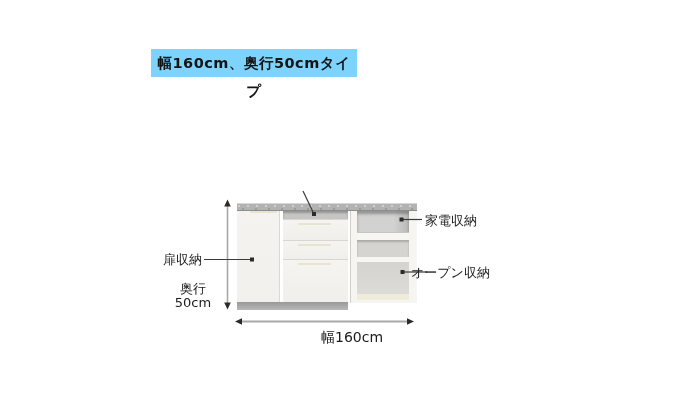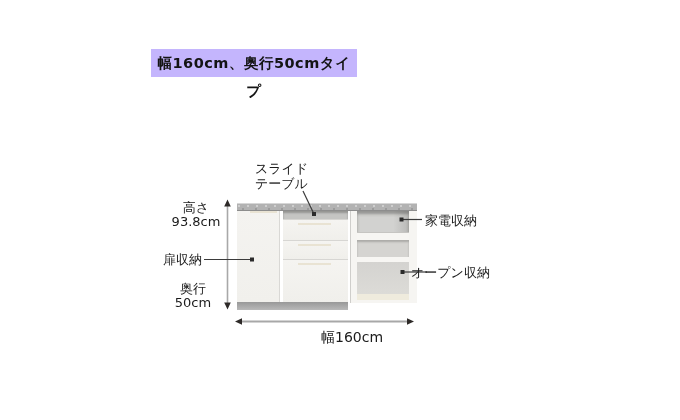--- a/index.html
+++ b/index.html
@@ -5,21 +5,21 @@
   html,body{margin:0;padding:0;background:#ffffff;}
   .canvas{
     position:relative;width:680px;height:420px;background:#ffffff;overflow:hidden;
     font-family:"DejaVu Sans","Liberation Sans",sans-serif;color:#1b1b1b;
   }
   .abs{position:absolute;}
 
   
   .type-label{
     left:151px;top:49px;width:206px;height:28px;
-    background:#c4b5fd;color:#141414;
+    background:#7dd3fc;color:#141414;
     font-size:14.5px;font-weight:bold;line-height:28px;text-align:center;
     letter-spacing:0.5px;
   }
   .size-text{
     left:158px;top:90px;font-size:15px;font-weight:bold;color:#141414;
     letter-spacing:0.5px;
   }
 
   
   .counter{
@@ -150,29 +150,21 @@
       <line x1="403" y1="219.5" x2="422" y2="219.5" stroke="#3b3b3b" stroke-width="1.2"></line>
       <rect x="399.5" y="217.5" width="4" height="4" fill="#2b2b2b"></rect>
     </g>
 
     <g>
       <line x1="404" y1="272" x2="427" y2="272" stroke="#3b3b3b" stroke-width="1.2"></line>
       <rect x="400.5" y="270" width="4" height="4" fill="#2b2b2b"></rect>
     </g>
   </svg>
 
-  <div class="abs dlabel lbl-slide">
-    <span style="display:block">スライド</span>
-    <span style="display:block">テーブル</span>
-  </div>
 
-  <div class="abs dlabel lbl-height">
-    <span style="display:block">高さ</span>
-    <span style="display:block">93.8cm</span>
-  </div>
 
   <div class="abs dlabel lbl-door">扉収納</div>
 
   <div class="abs dlabel lbl-depth">
     <span style="display:block">奥行</span>
     <span style="display:block">50cm</span>
   </div>
 
   <div class="abs dlabel lbl-appliance">家電収納</div>
 

